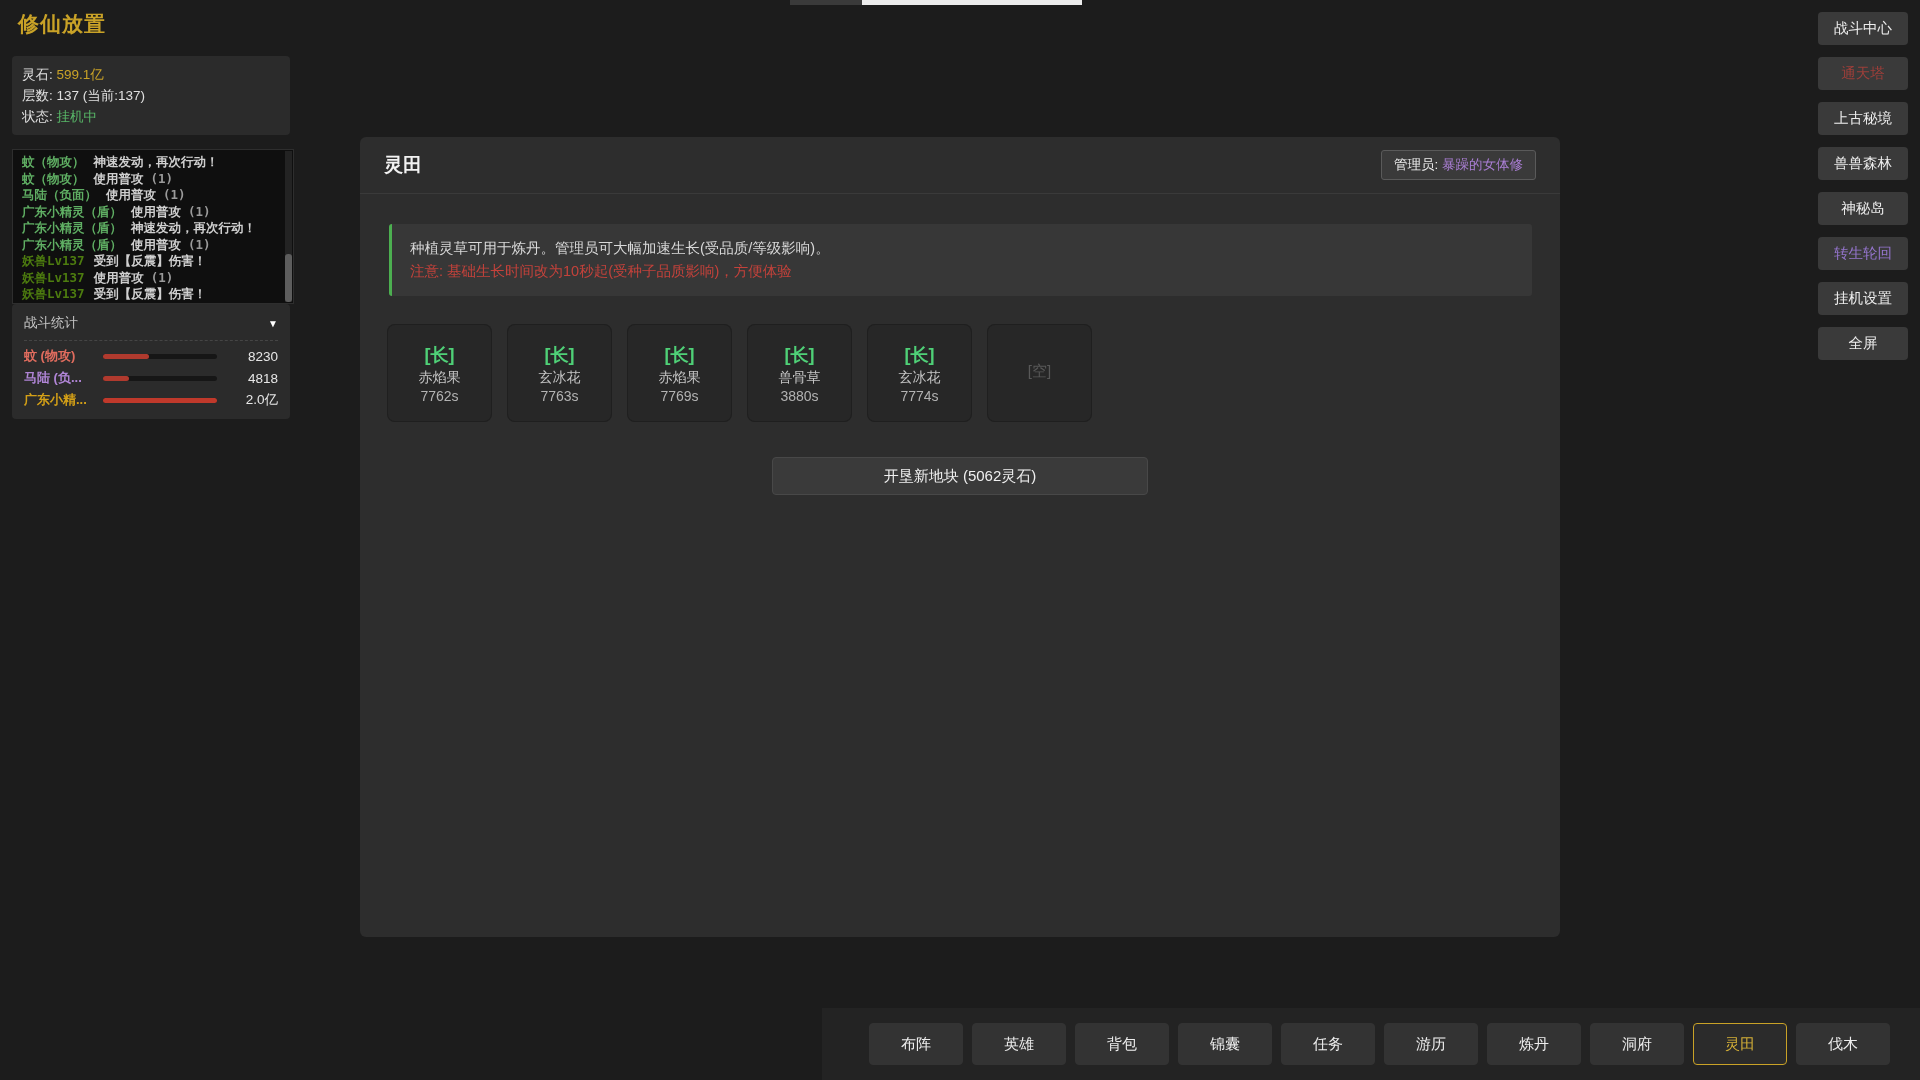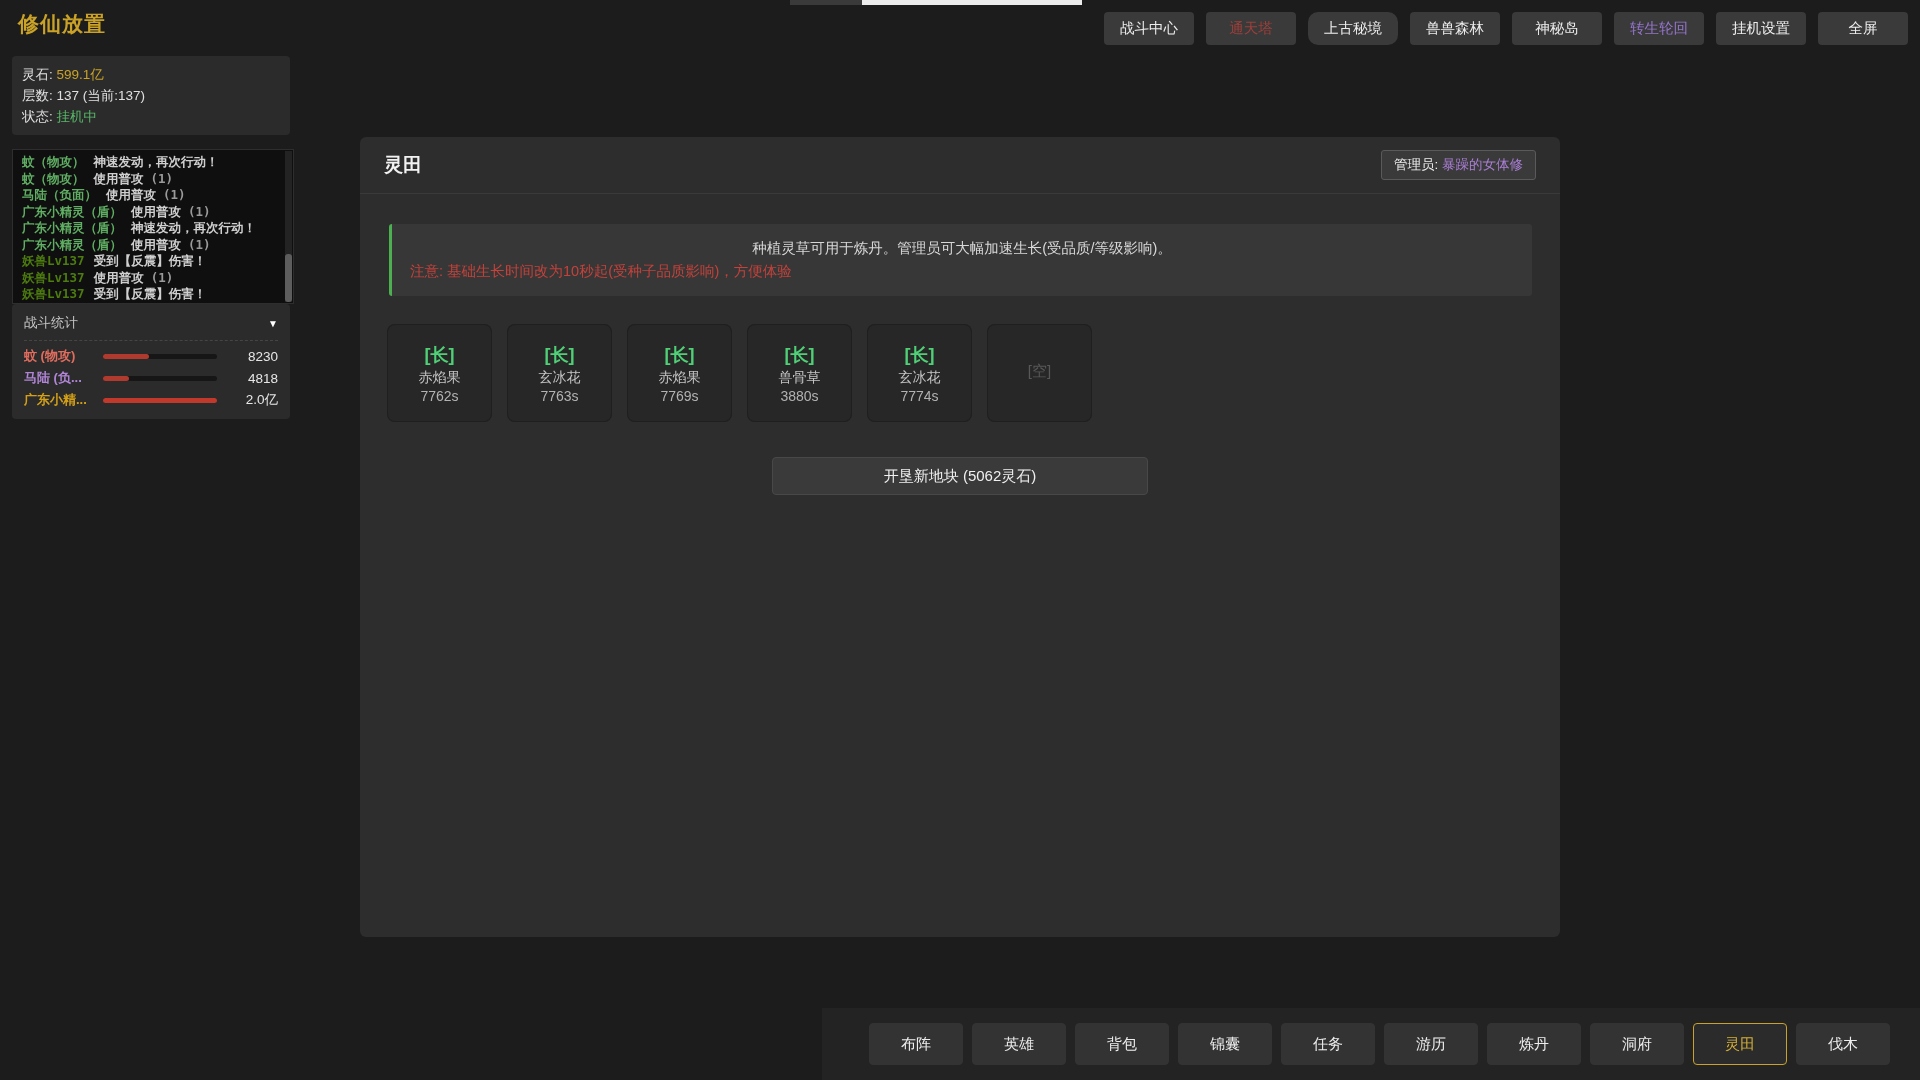--- a/index.html
+++ b/index.html
@@ -7,21 +7,21 @@
   body {
     width:1920px; height:1080px; position:relative; overflow:hidden;
     background:#1c1c1c; color:#e0e0e0;
     font-family:"Liberation Sans", sans-serif;
   }
   .app-title { position:absolute; left:18px; top:10px; font-size:21px; font-weight:bold; color:#c9a227; letter-spacing:1px; }
 
   .top-scroll-track { position:absolute; left:790px; top:0; width:292px; height:5px; background:#3a3a3a; }
   .top-scroll-thumb { position:absolute; left:862px; top:0; width:220px; height:5px; background:#ececec; }
 
-  .top-nav { position:absolute; top:12px; right:12px; display:flex; gap:12px; }
+  .top-nav { position:absolute; top:12px; right:12px; display:flex; gap:12px;flex-direction:column; }
   .top-nav button {
     min-width:90px; height:33px; background:#3a3a3a; border:none; border-radius:4px;
     color:#ededed; font-size:14.5px; padding:0 15px; cursor:pointer; font-family:inherit;
   }
 
   .left-col { position:absolute; left:12px; top:56px; width:282px; }
   .status-box { background:#2b2b2b; border-radius:4px; padding:8px 10px; font-size:13.5px; line-height:21px; width:278px; }
   .gold { color:#c9a227; }
   .green-text { color:#58b868; }
 
@@ -49,21 +49,21 @@
   .stats-fill { position:absolute; left:0; top:0; height:100%; background:#b03a2e; border-radius:3px; }
   .stats-value { width:56px; text-align:right; color:#e6e6e6; font-size:13.5px; }
 
   .main-panel { position:absolute; left:360px; top:137px; width:1200px; height:800px; background:#2d2d2d; border-radius:6px; }
   .panel-header { display:flex; justify-content:space-between; align-items:center; padding:13px 24px; border-bottom:1px solid #3a3a3a; }
   .panel-title { font-size:19px; font-weight:bold; color:#f2f2f2; }
   .admin-badge { background:#3a3a3a; border:1px solid #5a5a5a; border-radius:3px; padding:5px 12px; font-size:13.5px; color:#ededed; cursor:pointer; }
   .admin-name { color:#ab7fd6; }
 
   .info-box { margin:30px 28px 0 29px; background:#373737; border-left:3px solid #4caf50; border-radius:3px; padding:13px 18px; font-size:14.5px; line-height:23px; }
-  .info-line1 { color:#d8d8d8;text-align:center; }
+  .info-line1 { color:#d8d8d8; }
   .info-line2 { color:#c4423b; }
 
   .plots { display:flex; gap:15px; margin:28px 0 0 27px; }
   .plot {
     width:105px; height:98px; background:#272727; border-radius:8px;
     display:flex; flex-direction:column; align-items:center; justify-content:center;
     cursor:pointer; box-shadow: inset 0 0 0 1px #1f1f1f;
   }
   .plot-state { color:#4fd077; font-size:18px; font-weight:bold; }
   .plot-name { color:#c6c6c6; font-size:14px; margin-top:2px; }
@@ -93,21 +93,21 @@
 
 <div class="top-scroll-track"></div>
 <div class="top-scroll-thumb"></div>
 
 <div class="top-nav">
 
     <button style="color: rgb(237, 237, 237);">战斗中心</button>
 
     <button style="color: rgb(158, 63, 58);">通天塔</button>
 
-    <button style="color: rgb(237, 237, 237); border-radius: 10px;">上古秘境</button>
+    <button style="color: rgb(237, 237, 237);">上古秘境</button>
 
     <button style="color: rgb(237, 237, 237);">兽兽森林</button>
 
     <button style="color: rgb(237, 237, 237);">神秘岛</button>
 
     <button style="color: rgb(149, 117, 205);">转生轮回</button>
 
     <button style="color: rgb(237, 237, 237);">挂机设置</button>
 
     <button style="color: rgb(237, 237, 237);">全屏</button>

